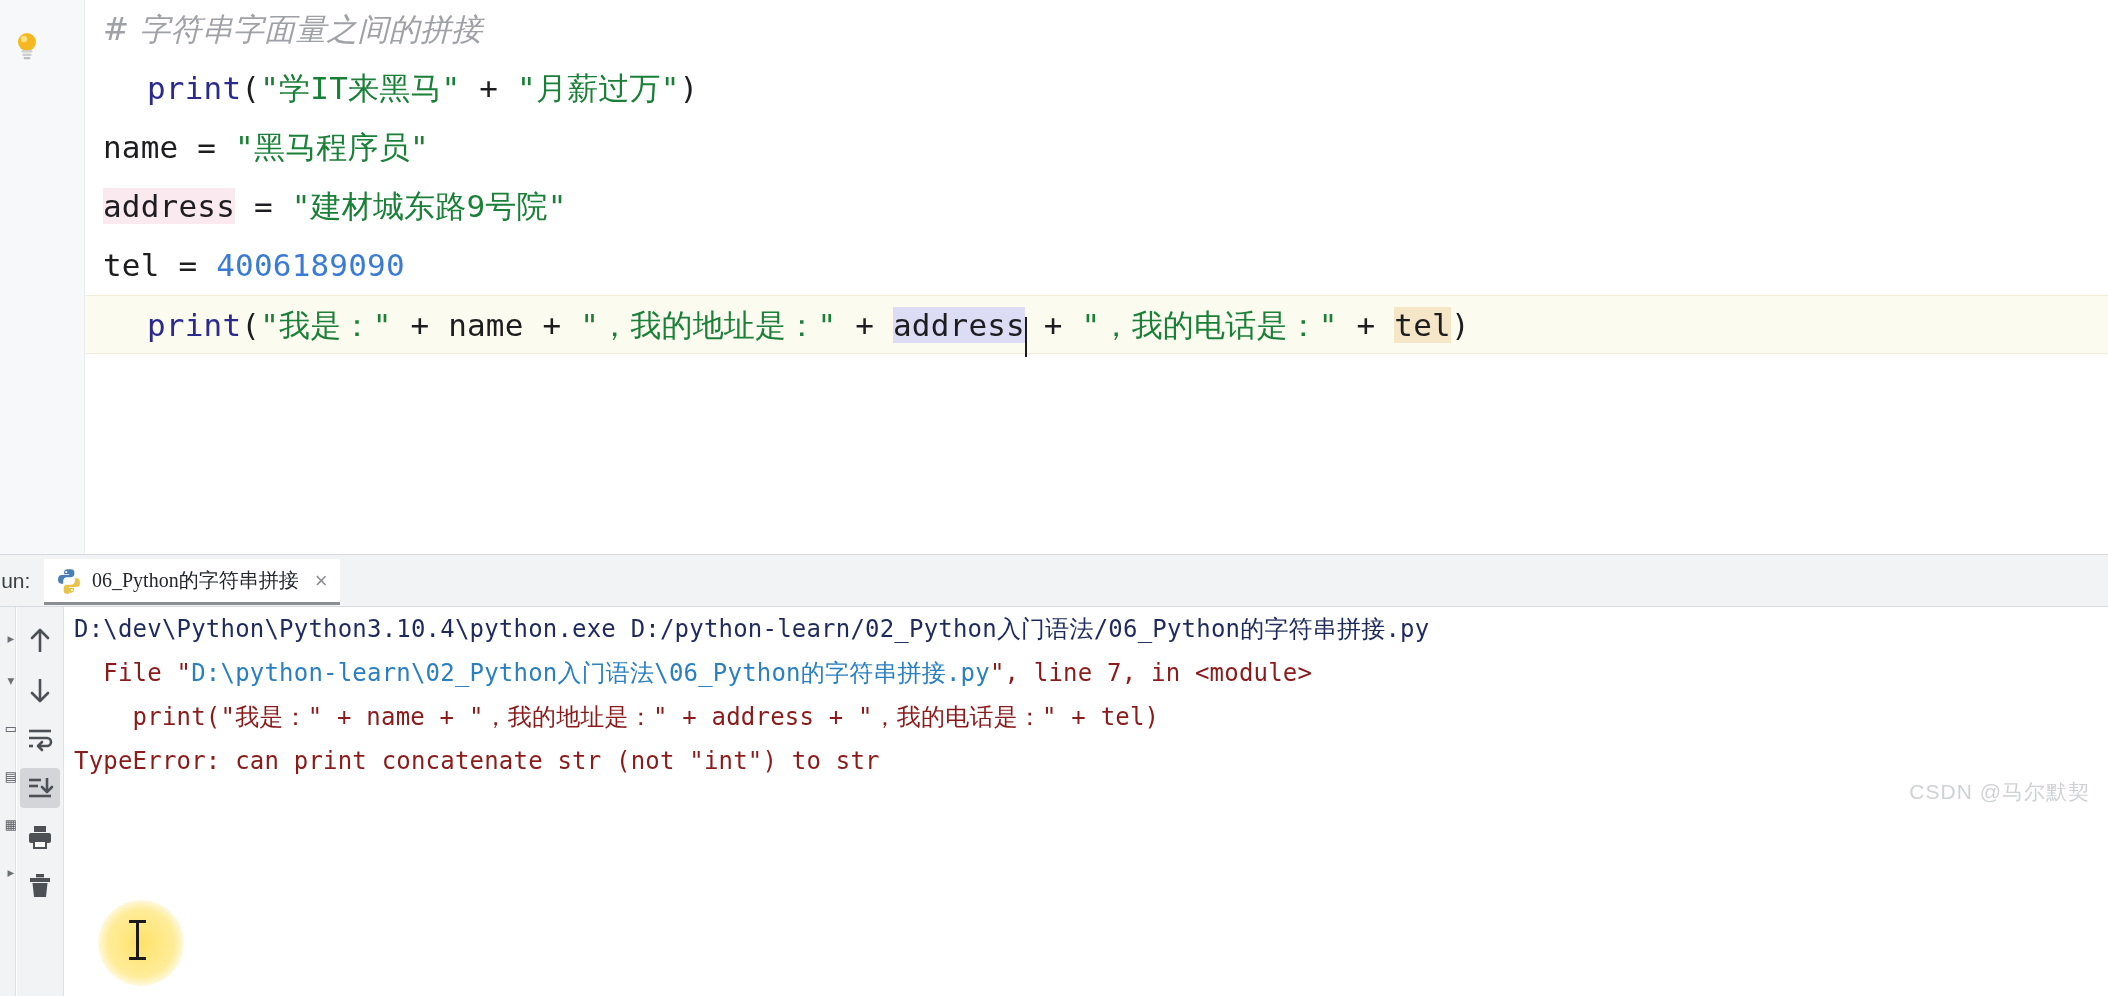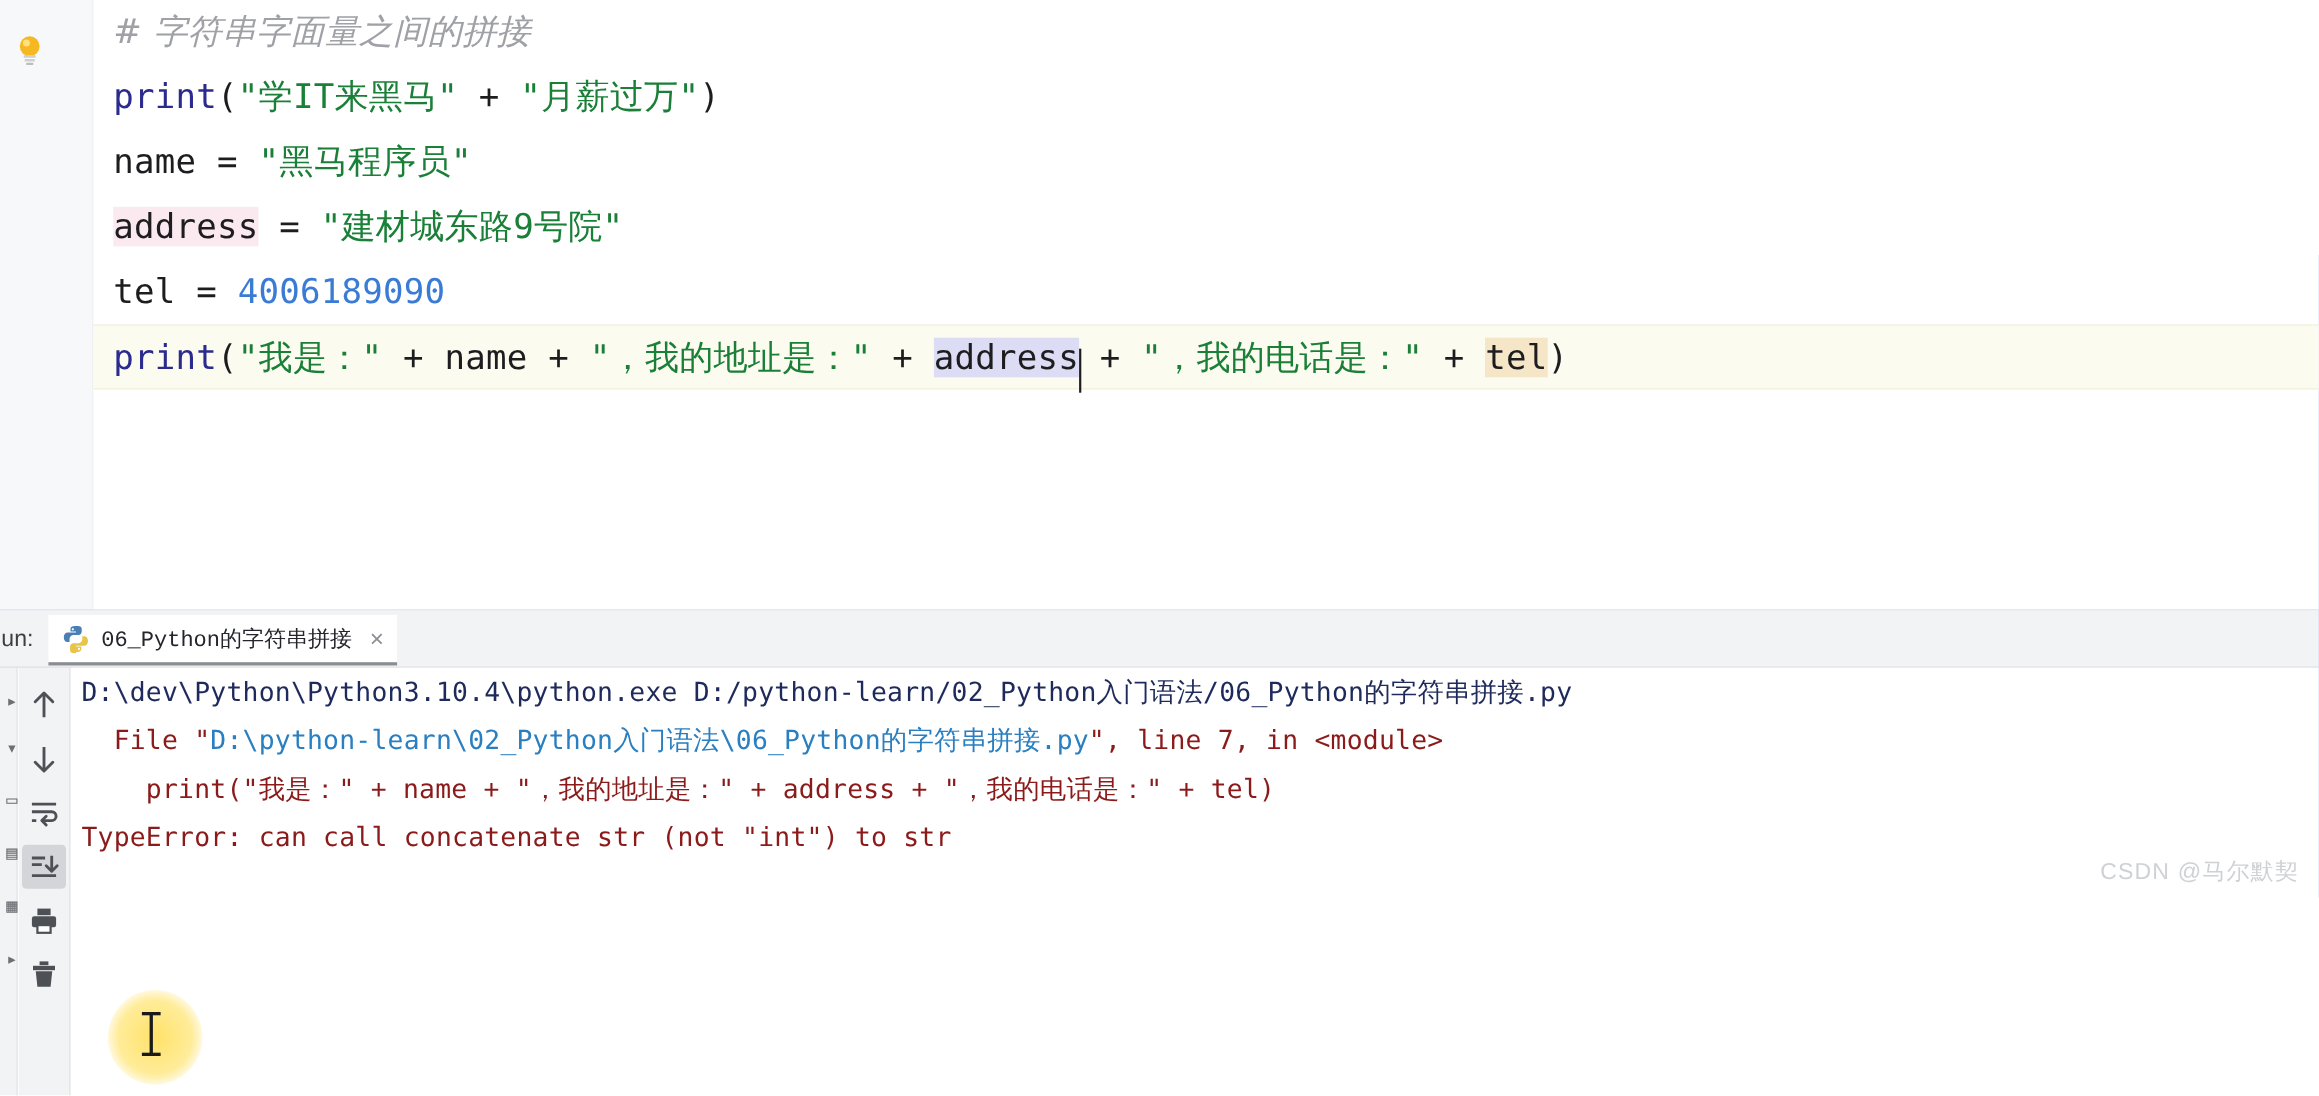--- a/index.html
+++ b/index.html
@@ -34,21 +34,21 @@
     letter-spacing: 0.2px;
   }
   .code-line.current {
     background: #fcfbf0;
     border-top: 1px solid #f0eed8;
     border-bottom: 1px solid #f0eed8;
   }
   .tok-comment { color: #a0a1a7; font-style: italic; font-family: "DejaVu Serif","Liberation Serif",serif; }
   .tok-str   { color: #1a7f37; }
   .tok-num   { color: #3a7bd5; }
-  .tok-kw    { color: #2b2b8f; }
+  .tok-kw    { color: #2b2b8f; margin-left: 44px; }
   .tok-plain { color: #1d1d1f; }
   .hl-pink   { background: #fbe9f0; }
   .hl-tan    { background: #f5e6c8; }
   .hl-sel    { background: #dcdcf5; }
   .caret-after { position: relative; }
   .caret-after::after {
     content: ""; position: absolute; right: -2px; top: 10px;
     width: 2px; height: 40px; background: #1d1d1f;
   }
   #bulb {
@@ -75,21 +75,21 @@
     font-size: 21px; color: #3c3f41;
   }
   #run-tab {
     position: absolute; left: 44px; top: 4px; height: 46px;
     display: flex; align-items: center; gap: 10px;
     padding: 0 12px 0 12px;
     background: #ffffff;
     border-bottom: 3px solid #8a8d91;
   }
   #run-tab-label {
-    font-family: Liberation Mono, monospace;
+    font-family: Liberation Serif, serif;
     font-size: 20px; color: #24262b; white-space: nowrap;
   }
   #run-tab-close {
     font-family: "Liberation Sans", sans-serif;
     font-size: 22px; color: #8b8e93; margin-left: 6px; line-height: 1;
   }
   #py-icon { width: 26px; height: 26px; display: block; }
 
   #run-sidebar-left {
     position: absolute; left: 0; top: 52px; width: 16px; height: 389px;
@@ -241,20 +241,20 @@
           <rect x="3" y="6" width="20" height="4" fill="#4d5055"></rect>
           <path d="M5.5 11 H20.5 L19 25 H7 Z" fill="#4d5055"></path>
         </svg>
       </div>
     </div>
 
     <div id="console">
         <div class="console-line"><span class="c-navy">D:\dev\Python\Python3.10.4\python.exe D:/python-learn/02_Python入门语法/06_Python的字符串拼接.py</span></div>
         <div class="console-line"><span class="c-err">  File "</span><span class="c-link">D:\python-learn\02_Python入门语法\06_Python的字符串拼接.py</span><span class="c-err">", line 7, in &lt;module&gt;</span></div>
         <div class="console-line"><span class="c-err">    print("我是：" + name + "，我的地址是：" + address + "，我的电话是：" + tel)</span></div>
-        <div class="console-line"><span class="c-err">TypeError: can call concatenate str (not "int") to str</span></div>
+        <div class="console-line"><span class="c-err">TypeError: can print concatenate str (not "int") to str</span></div>
       </div>
   </div>
 
   <div id="click-halo"></div>
   <div id="ibeam"></div>
   <div id="watermark">CSDN @马尔默契</div>
 </div>
 
 </body></html>

